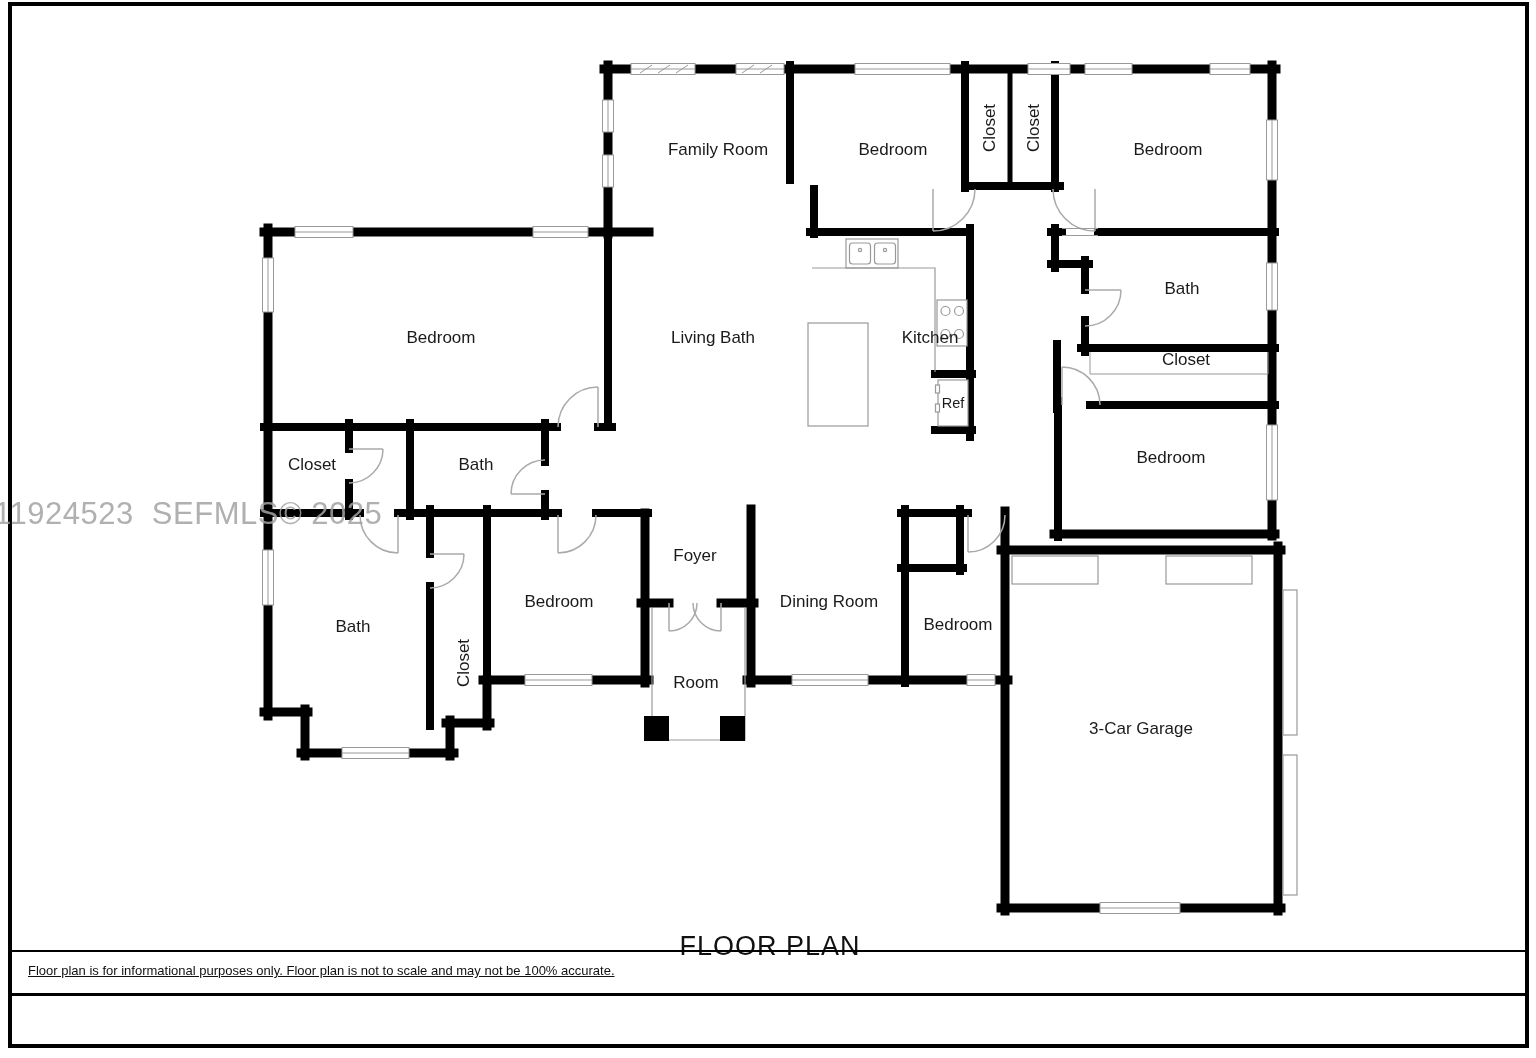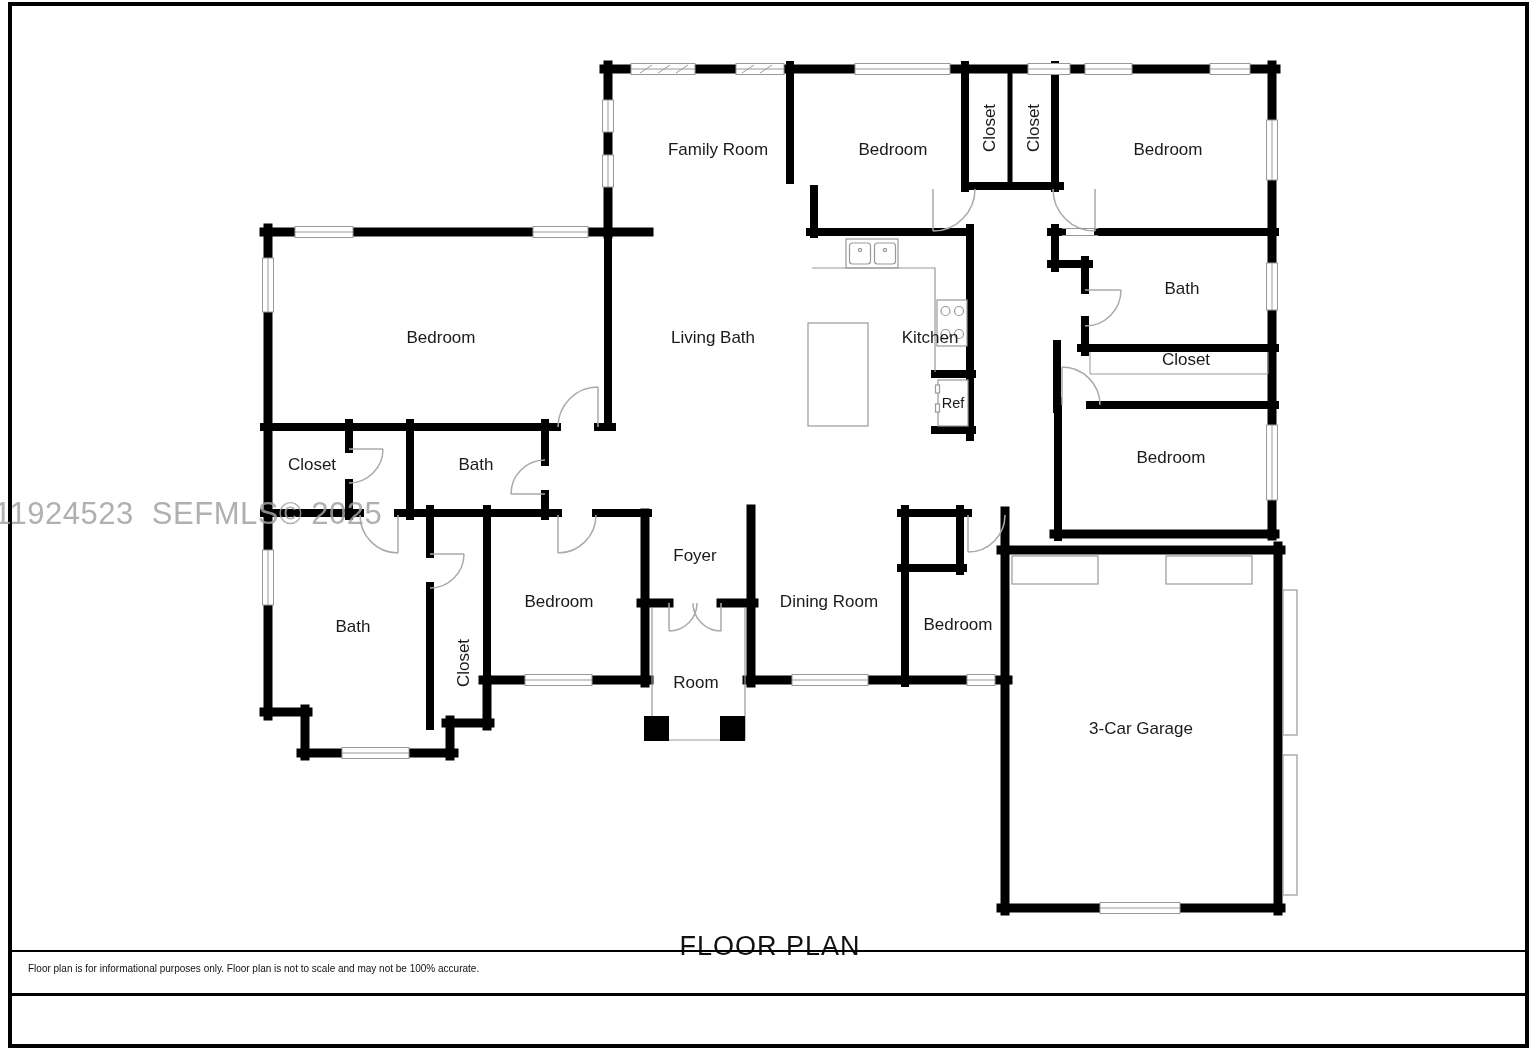--- a/index.html
+++ b/index.html
@@ -6,21 +6,21 @@
   #page{position:relative;width:1536px;height:1058px;background:#fff;overflow:hidden;border-radius:13px;}
   #frame{position:absolute;left:8px;top:2px;width:1521px;height:1046px;border:4px solid #000;box-sizing:border-box;}
   #sep1{position:absolute;left:8px;top:950px;width:1521px;height:2px;background:#000;}
   #sep2{position:absolute;left:8px;top:993px;width:1521px;height:3px;background:#000;}
   #plan{position:absolute;left:0;top:0;}
   .lbl{position:absolute;font-size:17px;color:#1a1a1a;white-space:nowrap;transform:translate(-50%,-50%);}
   .lbl.rot{transform:translate(-50%,-50%) rotate(-90deg);}
   .lbl.small{font-size:14.5px;}
   #watermark{position:absolute;left:-6px;top:496px;font-size:31px;color:#a3a3a3;opacity:.85;letter-spacing:.5px;white-space:pre;}
   #plan-title{position:absolute;left:770px;top:934px;transform:translate(-50%,-50%);font-size:27px;letter-spacing:1px;color:#111;margin-top:12px;}
-  #disclaimer{position:absolute;left:28px;top:963px;font-size:10px;color:#111;}
+  #disclaimer{position:absolute;left:28px;top:963px;font-size:13px;color:#111;text-decoration:underline;}
   #address{position:absolute;left:34px;top:1002px;font-size:31px;color:#111;}
 </style>
 </head>
 <body>
 
 <div id="page">
   <div id="frame"></div>
 
   <svg id="plan" width="1536" height="1058" viewBox="0 0 1536 1058">
 

